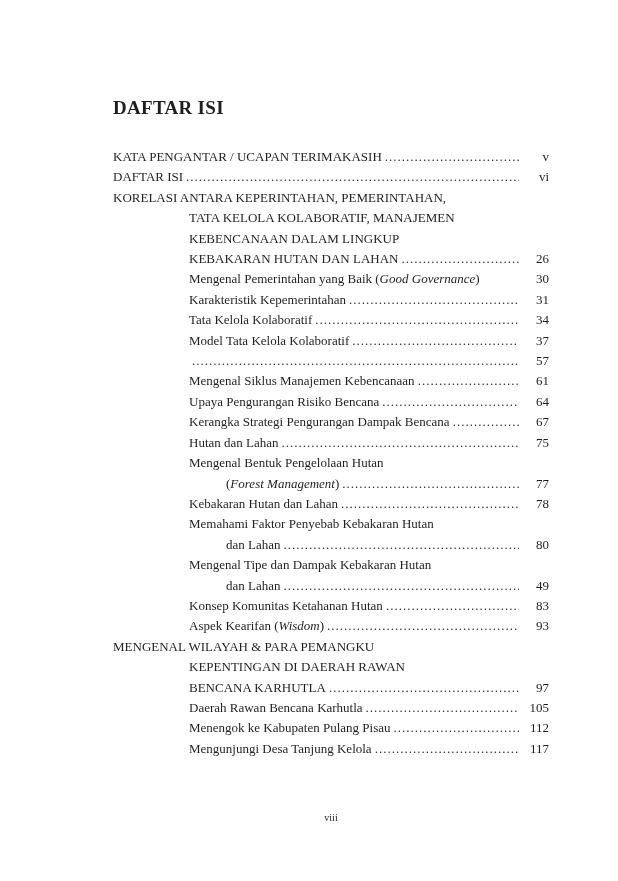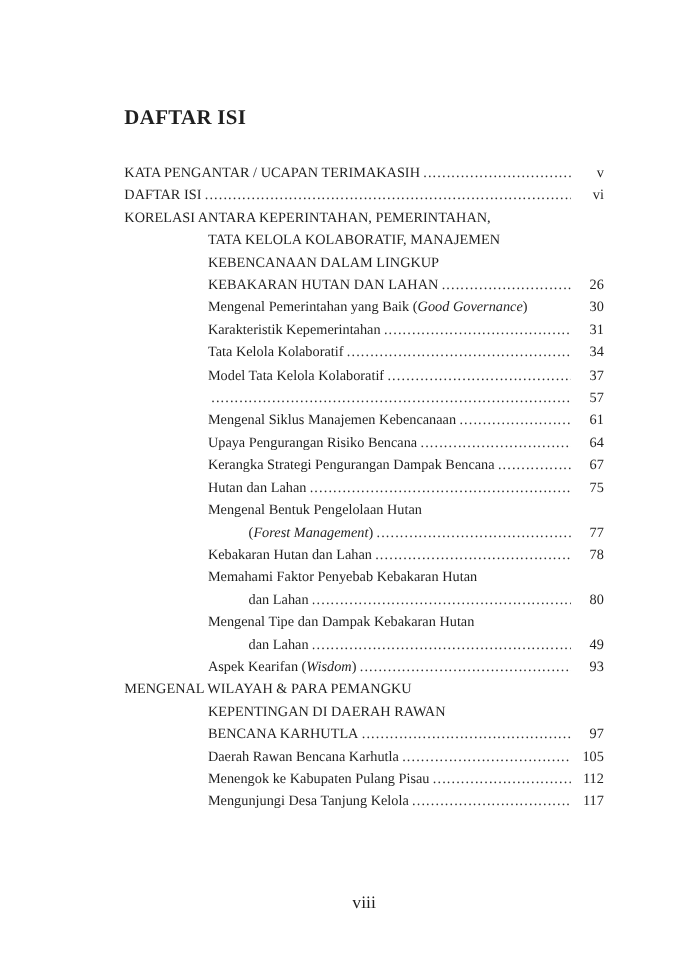--- a/index.html
+++ b/index.html
@@ -53,21 +53,21 @@
   .pagenum {
     flex: 0 0 27px;
     text-align: right;
   }
   .footer {
     position: absolute;
     left: 113px;
     width: 436px;
     top: 812px;
     text-align: center;
-    font-size: 16px;
+    font-size: 10px;
   }
 </style>
 </head>
 <body>
 
 <div class="page">
   <h1 class="title">DAFTAR ISI</h1>
   <div class="toc" id="toc">
       <div class="toc-line ind0">
         <span class="entry-text"><span>KATA PENGANTAR / UCAPAN TERIMAKASIH</span></span>
@@ -166,20 +166,25 @@
       <div class="toc-line ind1">
         <span class="entry-text"><span>Mengenal Tipe dan Dampak Kebakaran Hutan</span></span>
         <span class="leader"></span>
       </div>
       <div class="toc-line ind2">
         <span class="entry-text"><span>dan Lahan</span></span>
         <span class="leader dotted"></span>
         <span class="pagenum">49</span>
       </div>
       <div class="toc-line ind1">
+        <span class="entry-text"><span>Konsep Komunitas Ketahanan Hutan </span></span>
+        <span class="leader dotted"></span>
+        <span class="pagenum">83</span>
+      </div>
+      <div class="toc-line ind1">
         <span class="entry-text"><span>Aspek Kearifan (</span><span class="it">Wisdom</span><span>) </span></span>
         <span class="leader dotted"></span>
         <span class="pagenum">93</span>
       </div>
       <div class="toc-line ind0">
         <span class="entry-text"><span>MENGENAL WILAYAH &amp; PARA PEMANGKU</span></span>
         <span class="leader"></span>
       </div>
       <div class="toc-line ind1">
         <span class="entry-text"><span>KEPENTINGAN DI DAERAH RAWAN</span></span>

